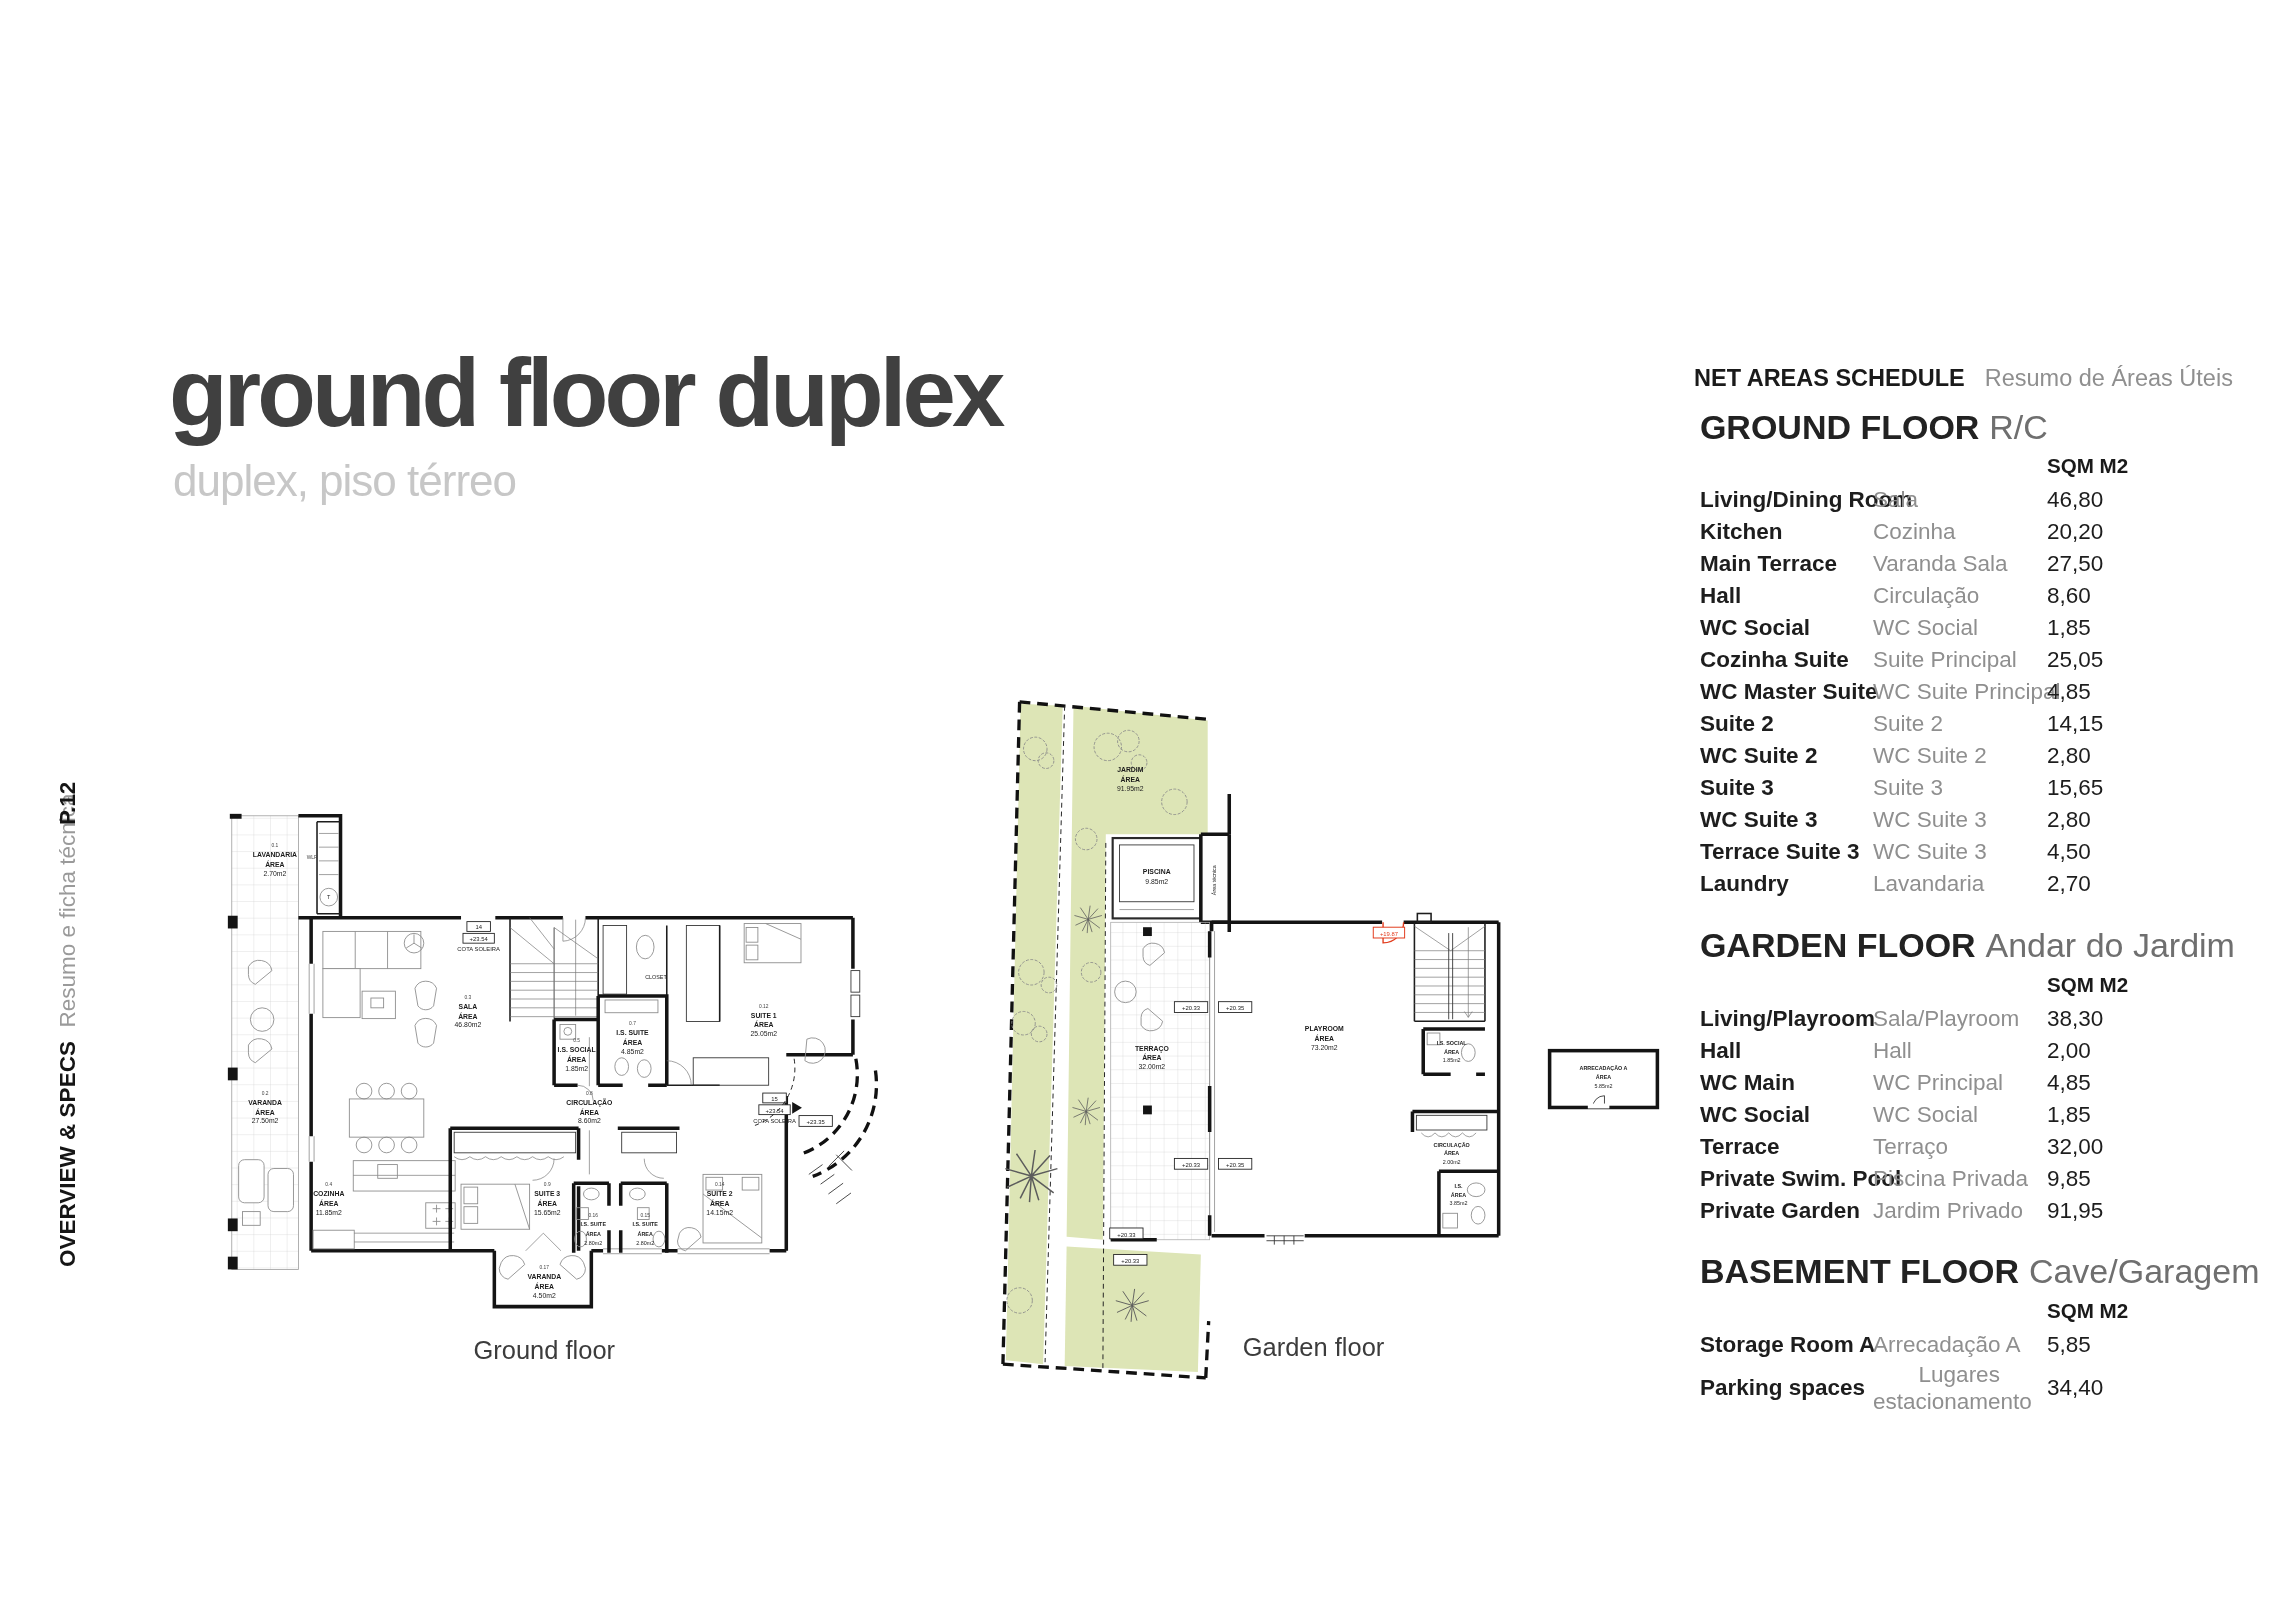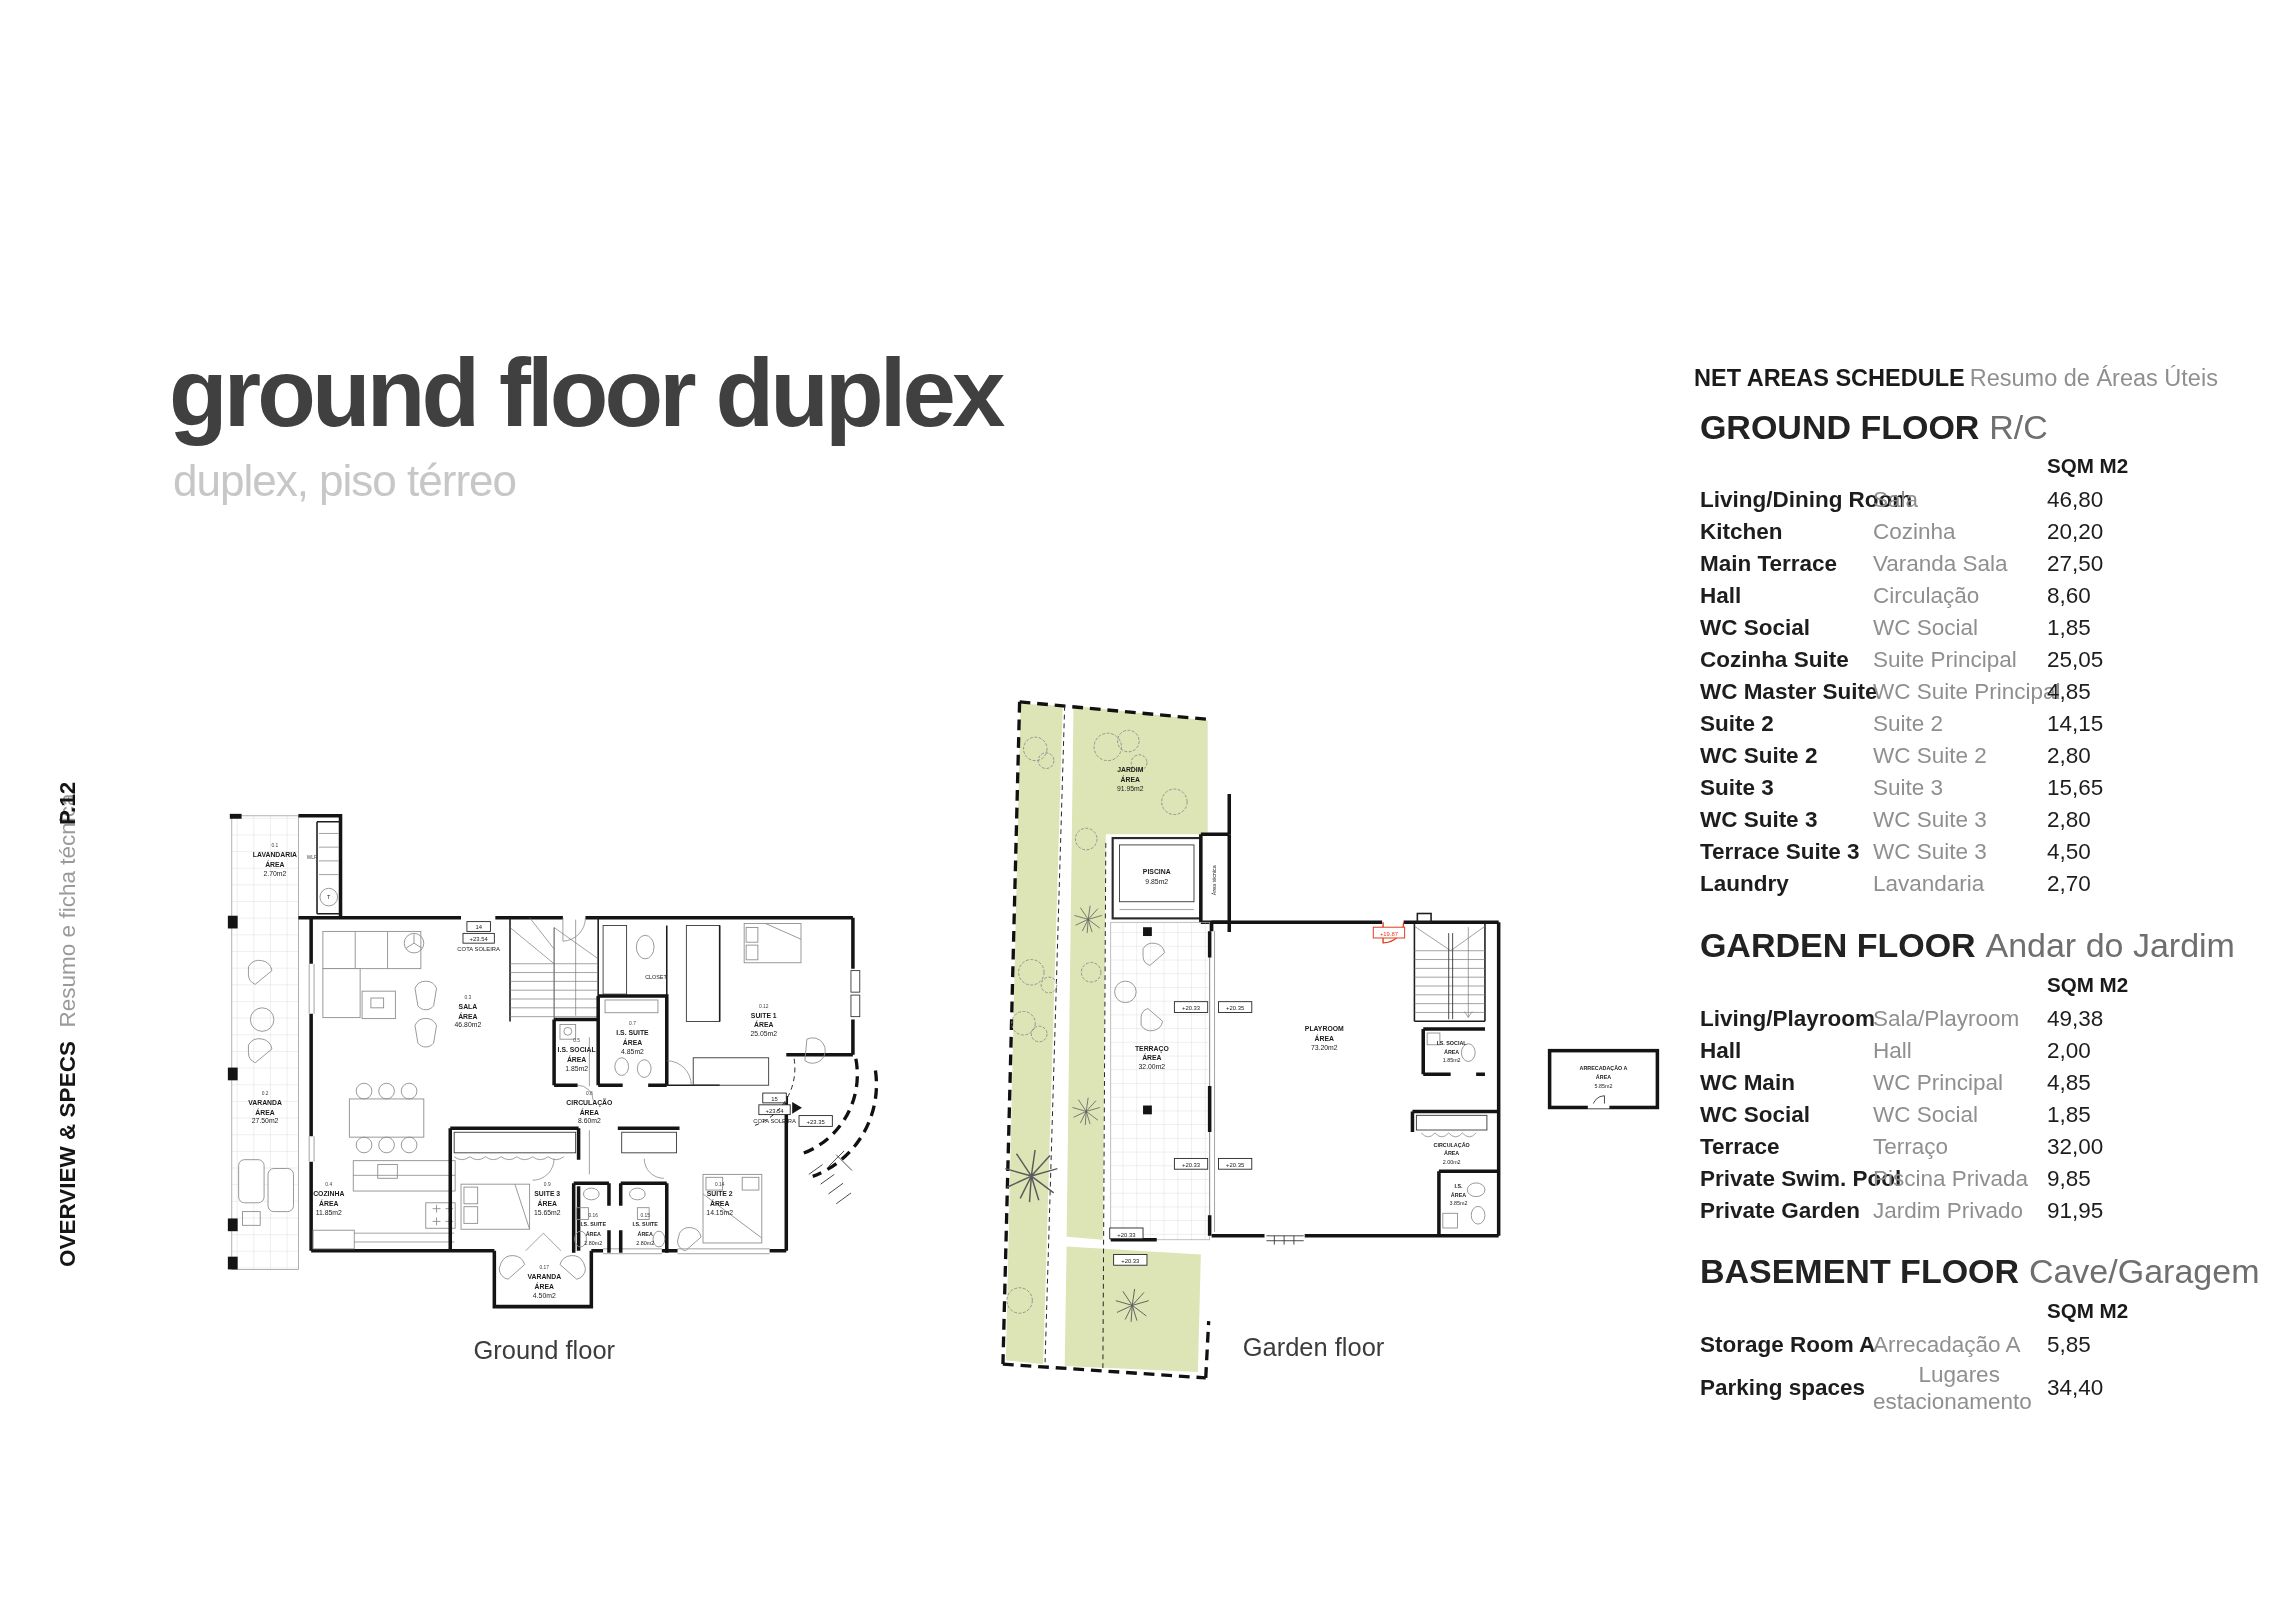--- a/index.html
+++ b/index.html
@@ -14,21 +14,21 @@
   .vtext{position:absolute;transform:rotate(-90deg);transform-origin:0 0;white-space:nowrap;
          font-size:22.5px;line-height:25.5px;}
   #sidebar-label{left:55px;top:1267px;}
   #sidebar-label .b{font-weight:bold;color:#151515;}
   #sidebar-label .g{color:#9a9a9a;margin-left:13.7px;}
   #page-num{left:55px;top:825px;font-weight:bold;color:#151515;}
   
   #schedule{position:absolute;left:1694px;top:365px;width:451px;color:#1a1a1a;}
   #schedule .sched-header{font-size:23.5px;margin-bottom:15.7px;white-space:nowrap;}
   #schedule .sched-header .en{font-weight:bold;color:#1a1a1a;}
-  #schedule .sched-header .pt{color:#8f8f8f;margin-left:5px;font-weight:normal;}
+  #schedule .sched-header .pt{color:#8f8f8f;margin-left:20px;font-weight:normal;}
   .section{margin-bottom:25.5px;}
   .section h2{font-size:34px;margin:0 0 7.8px 5.9px;font-weight:bold;color:#222;white-space:nowrap;}
   .section h2 .pt{color:#6f6f6f;font-weight:normal;margin-left:9.8px;}
   .sqm-row{display:grid;grid-template-columns:173px 174px 1fr;margin-left:5.9px;margin-bottom:5.9px;}
   .sqm-row .sqm-label{grid-column:3;font-weight:bold;font-size:20.6px;color:#1a1a1a;}
   .rows{margin-left:5.9px;}
   .row{display:grid;grid-template-columns:173px 174px 1fr;height:32px;align-items:center;}
   .row .en{font-weight:bold;font-size:22.5px;color:#1d1d1d;white-space:nowrap;}
   .row .pt{font-size:22.5px;color:#8f8f8f;white-space:nowrap;}
   .row .sqm{font-size:22.5px;color:#1d1d1d;}
@@ -566,21 +566,21 @@
 
     <div class="section">
       <h2><span>GARDEN FLOOR</span><span class="pt">Andar do Jardim</span></h2>
       <div class="sqm-row">
           <span class="sqm-label">SQM M2</span>
         </div>
       <div class="rows">
         <div class="row">
             <span class="en">Living/Playroom</span>
             <span class="pt">Sala/Playroom</span>
-            <span class="sqm">49,38</span>
+            <span class="sqm">38,30</span>
           </div>
         <div class="row">
             <span class="en">Hall</span>
             <span class="pt">Hall</span>
             <span class="sqm">2,00</span>
           </div>
         <div class="row">
             <span class="en">WC Main</span>
             <span class="pt">WC Principal</span>
             <span class="sqm">4,85</span>

